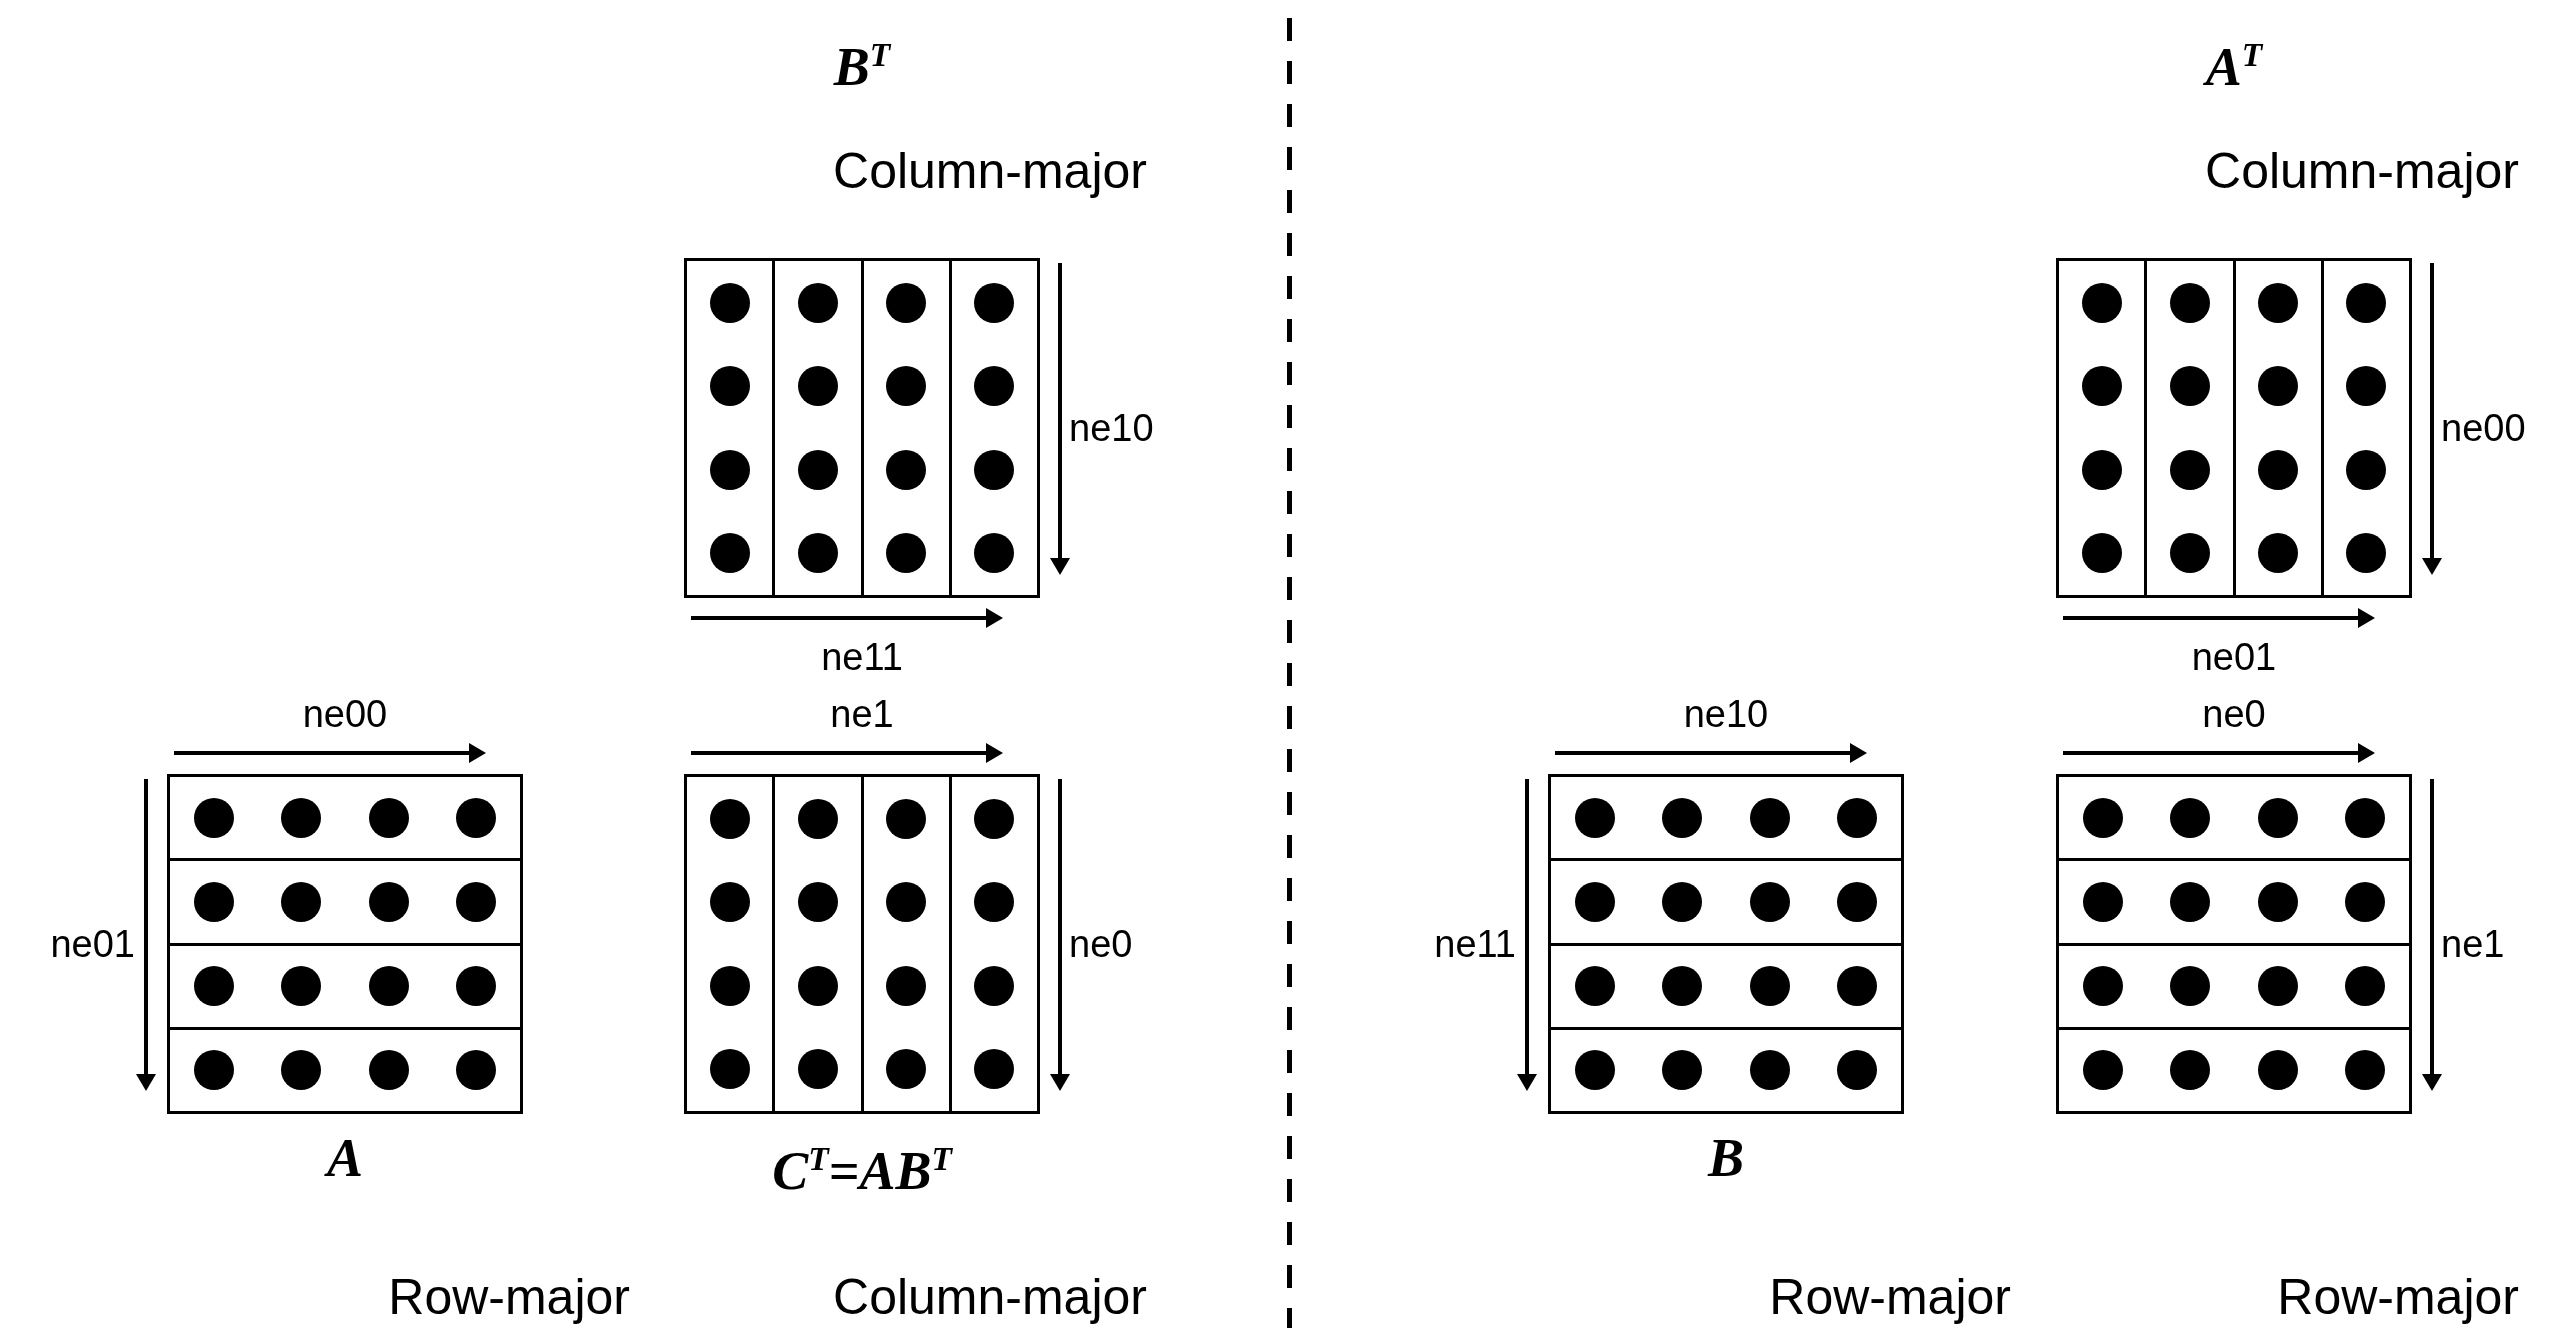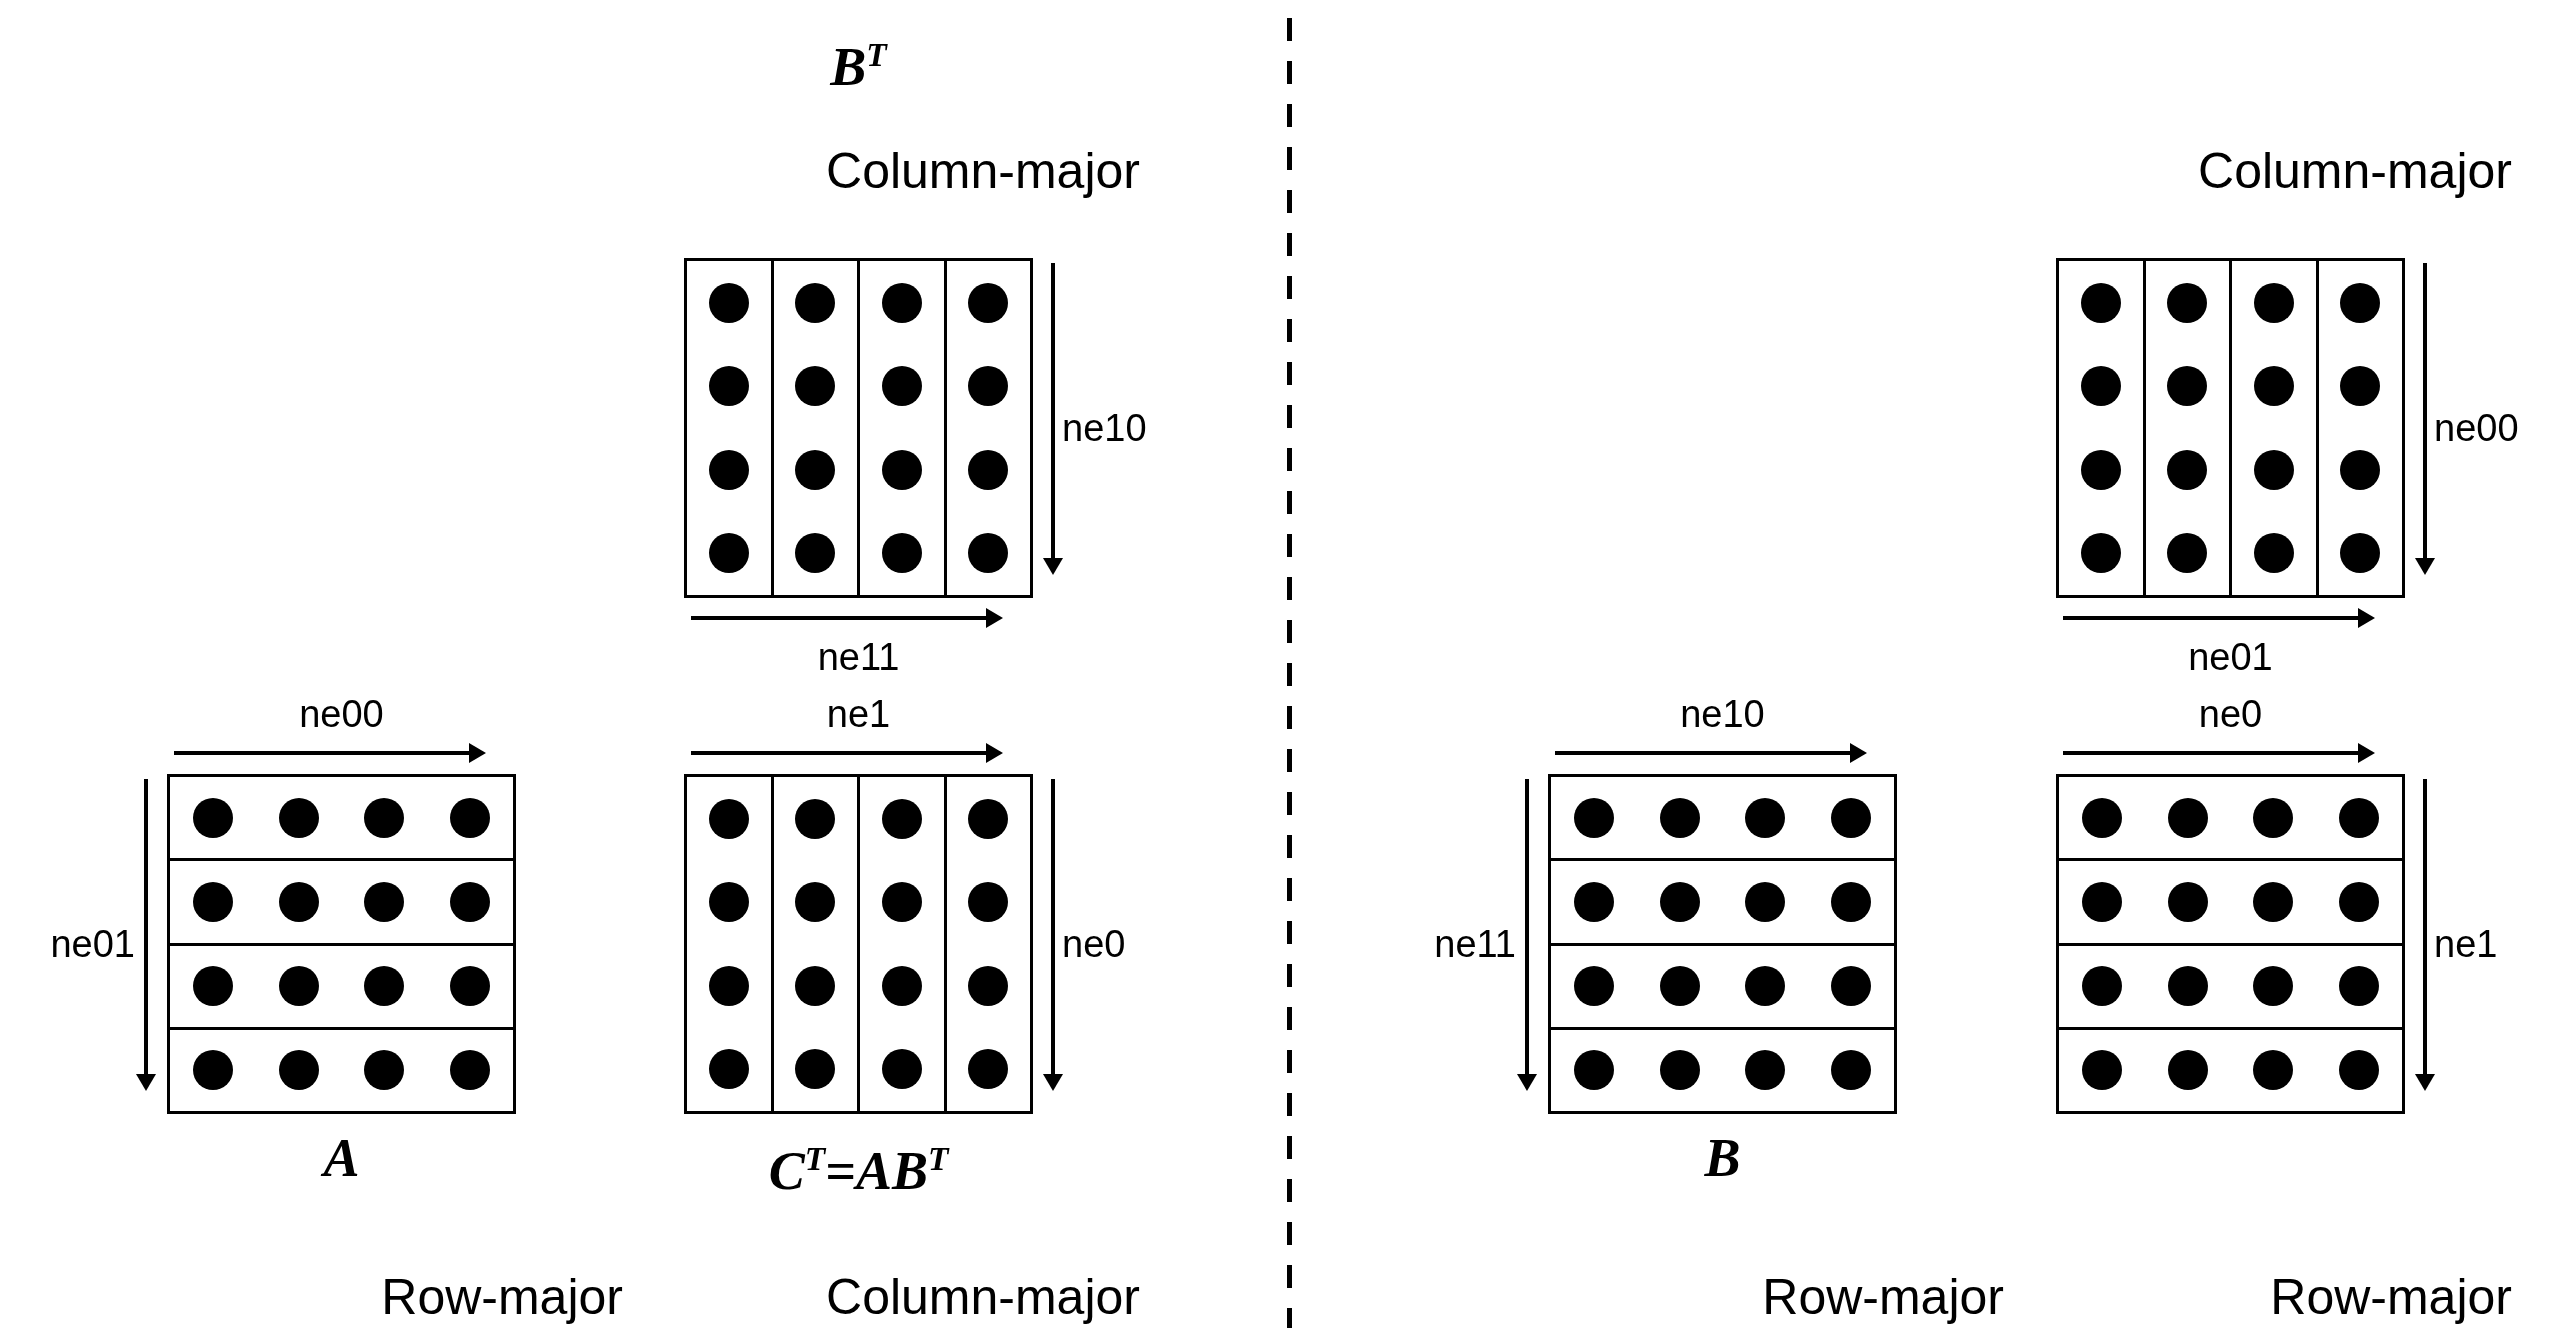--- a/index.html
+++ b/index.html
@@ -11,21 +11,21 @@
     position: relative;
     width: 2576px;
     height: 1344px;
     background: #ffffff;
     font-family: "Liberation Sans", sans-serif;
     color: #000;
     overflow: hidden;
   }
 
   
-  .group { position: absolute; width: 349px; height: 340px; }
+  .group { position: absolute; width: 349px; height: 340px; padding-left: 7px; }
   .g-bt { left: 684px;  top: 258px; }
   .g-at { left: 2056px; top: 258px; }
   .g-a  { left: 167px;  top: 774px; }
   .g-ct { left: 684px;  top: 774px; }
   .g-b  { left: 1548px; top: 774px; }
   .g-c  { left: 2056px; top: 774px; }
 
   
   .box {
     position: absolute; inset: 0;
@@ -233,20 +233,21 @@
       </div>
     <div class="arrow-v arrow-right"></div>
     <div class="ne-label ne-right">ne0</div>
     <div class="math-title math-below"><span>C</span><sup>T</sup><span>=AB</span><sup>T</sup></div>
     <div class="layout-label layout-below">Column-major</div>
   </div>
 
   <div class="divider"></div>
 
   <div class="group g-at">
+    <div class="math-title math-above"><span>A</span><sup>T</sup></div>
     <div class="layout-label layout-above">Column-major</div>
     <div class="box col">
         <div class="strip">
           <div class="dot"></div>
           <div class="dot"></div>
           <div class="dot"></div>
           <div class="dot"></div>
         </div>
         <div class="strip">
           <div class="dot"></div>

